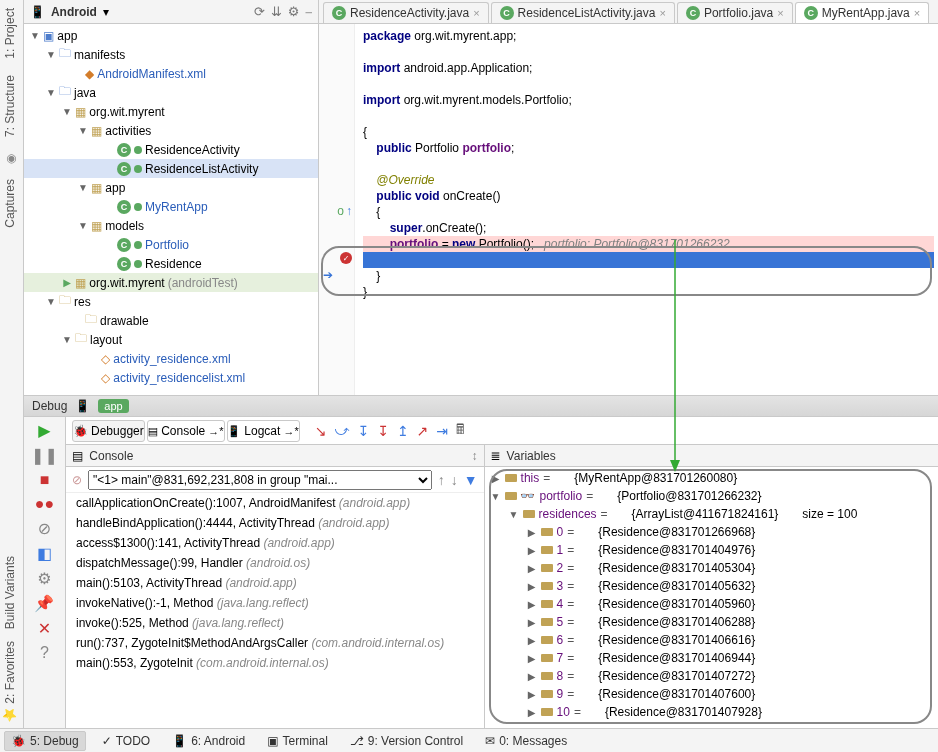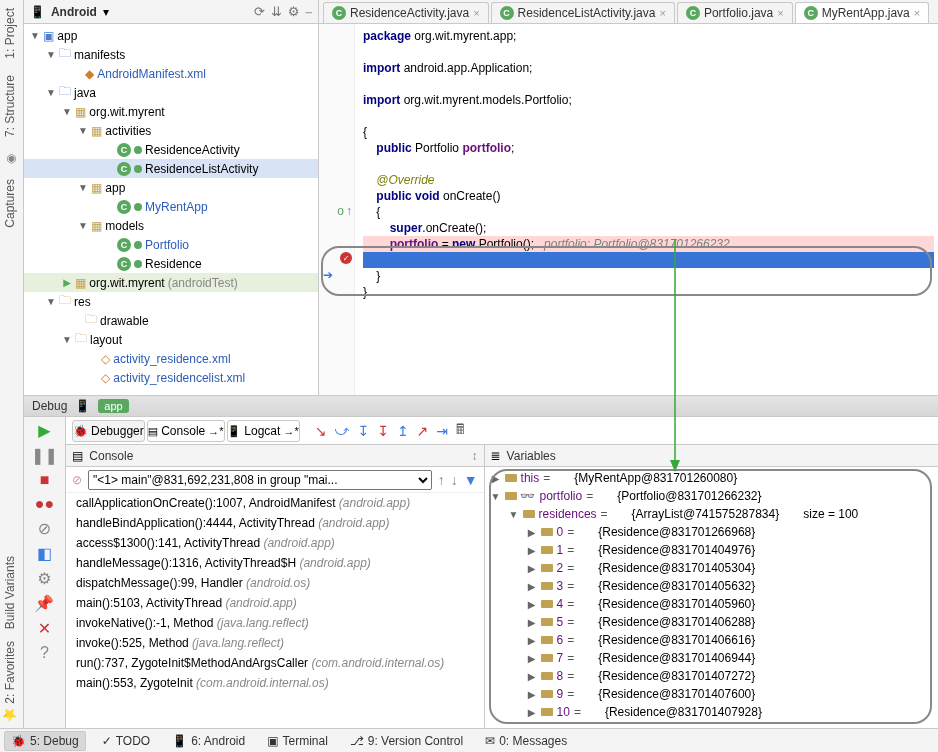--- a/index.html
+++ b/index.html
@@ -325,21 +325,20 @@
           <span style="color:#c99">⊘</span>
           <select><option>"&lt;1&gt; main"@831,692,231,808 in group "mai...</option></select>
           <span class="nav">↑</span>
           <span class="nav">↓</span>
           <span class="nav" style="color:#3f7ce0">▼</span>
         </div>
         <div class="frames-list" id="frames-list">
             <div class="fr"><span>callApplicationOnCreate():1007, AndroidManifest </span><span class="g">(android.app)</span></div>
             <div class="fr"><span>handleBindApplication():4444, ActivityThread </span><span class="g">(android.app)</span></div>
             <div class="fr"><span>access$1300():141, ActivityThread </span><span class="g">(android.app)</span></div>
-            <div class="fr"><span>handleMessage():1316, ActivityThread$H </span><span class="g">(android.app)</span></div>
             <div class="fr"><span>dispatchMessage():99, Handler </span><span class="g">(android.os)</span></div>
             <div class="fr"><span>main():5103, ActivityThread </span><span class="g">(android.app)</span></div>
             <div class="fr"><span>invokeNative():-1, Method </span><span class="g">(java.lang.reflect)</span></div>
             <div class="fr"><span>invoke():525, Method </span><span class="g">(java.lang.reflect)</span></div>
             <div class="fr"><span>run():737, ZygoteInit$MethodAndArgsCaller </span><span class="g">(com.android.internal.os)</span></div>
             <div class="fr"><span>main():553, ZygoteInit </span><span class="g">(com.android.internal.os)</span></div>
           </div>
       </div>
       <div class="vars-pane">
         <div class="pane-hdr">
@@ -360,21 +359,21 @@
               <span style="color:#5aa860">👓</span>
               <span class="nm">portfolio</span> 
               <span class="eq">= </span>
               <span class="val">{Portfolio@831701266232}</span>
             </div>
             <div class="vn" style="padding-left: 24px;">
               <span class="arrow">▼</span>
               <span class="badge"></span>
               <span class="nm">residences</span> 
               <span class="eq">= </span>
-              <span class="val">{ArrayList@741575287834}</span>
+              <span class="val">{ArrayList@411671824161}</span>
               <span class="val"> size = 100</span>
             </div>
             <div class="vn" style="padding-left: 42px;">
               <span class="arrow">▶</span>
               <span class="badge"></span>
               <span class="nm">0</span> 
               <span class="eq">= </span>
               <span class="val">{Residence@831701266968}</span>
             </div>
             <div class="vn" style="padding-left: 42px;">

